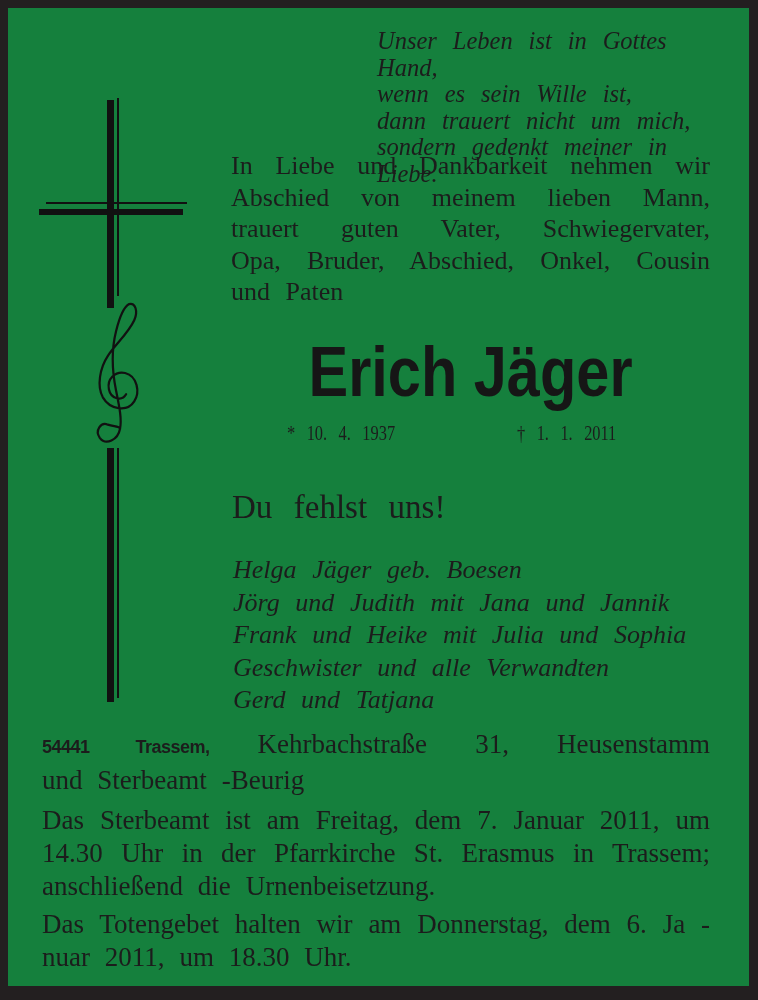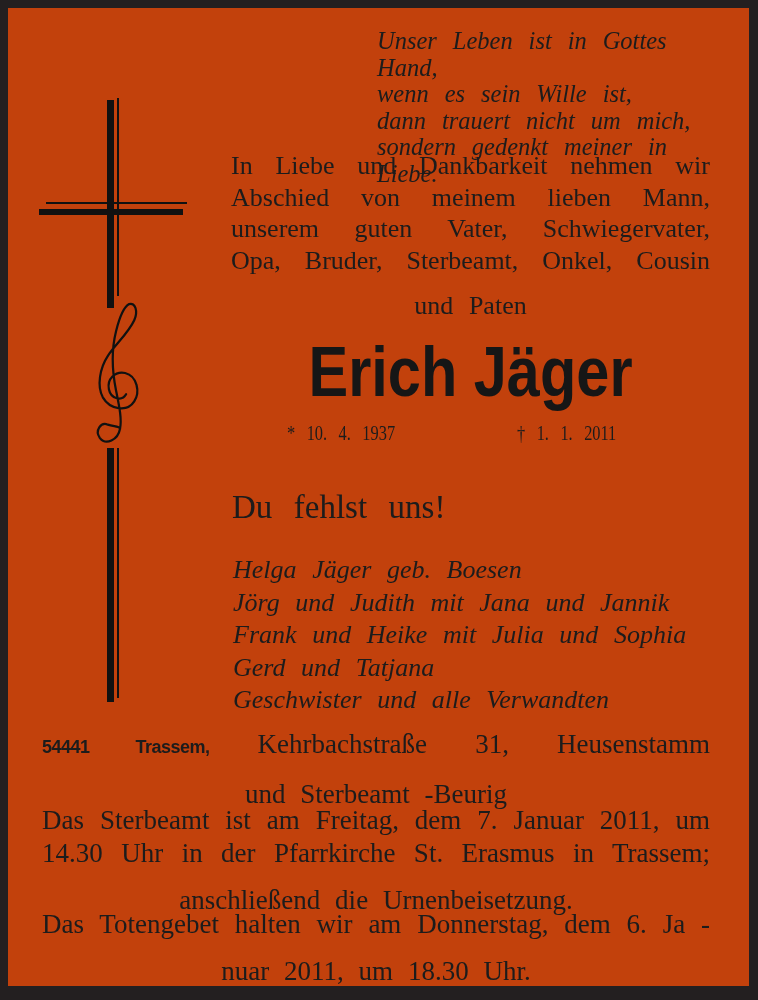--- a/index.html
+++ b/index.html
@@ -1,18 +1,18 @@
 <!DOCTYPE html>
 <html lang="de"><head>
 <meta charset="utf-8">
 <title>Erich Jäger</title>
 <style>
   html,body{margin:0;padding:0;background:#ffffff;}
   .page{
-    position:relative;width:758px;height:1000px;background:#c2410c;
+    position:relative;width:758px;height:1000px;background:#15803d;
     overflow:hidden;color:#1c1c1c;
     font-family:"Liberation Serif","DejaVu Serif",serif;
   }
   
   .frame{position:absolute;background:#231f20;}
   .frame-top{left:0;top:0;width:758px;height:8px;}
   .frame-bottom{left:0;top:986px;width:758px;height:14px;}
   .frame-left{left:0;top:0;width:8px;height:1000px;}
   .frame-right{left:749px;top:0;width:9px;height:1000px;}
 
@@ -23,21 +23,21 @@
   .cross-v-thick-2{left:107px;top:448px;width:7px;height:254px;}
   .cross-v-thin-2{left:117px;top:448px;width:2px;height:250px;}
   .cross-h-thin{left:46px;top:202px;width:141px;height:2px;}
   .cross-h-thick{left:39px;top:209px;width:144px;height:6px;}
 
   .clef{position:absolute;left:90px;top:297px;width:54px;height:152px;}
 
   .block{position:absolute;}
   .serif-lines{word-spacing:0.35em;line-height:31.5px;font-size:26px;}
   .jline{text-align:justify;text-align-last:justify;text-justify:inter-word;}
-  .plainline{text-align:center;margin-top:14px;}
+  .plainline{text-align:left;}
 
   .epigraph{
     left:377px;top:28px;width:345px;
     font-style:italic;font-size:24.5px;line-height:26.5px;word-spacing:0.4em;
   }
   .intro{left:231px;top:150px;width:479px;}
   .deceased-name{
     left:231px;top:336px;width:479px;
     font-family:"Liberation Sans","DejaVu Sans",sans-serif;
     font-weight:bold;font-size:70px;line-height:72px;text-align:center;
@@ -102,40 +102,40 @@
   <div class="block epigraph">
     <div>Unser Leben ist in Gottes Hand,</div>
     <div>wenn es sein Wille ist,</div>
     <div>dann trauert nicht um mich,</div>
     <div>sondern gedenkt meiner in Liebe.</div>
   </div>
 
   <div class="block intro serif-lines">
     <div class="jline">In Liebe und Dankbarkeit nehmen wir</div>
     <div class="jline">Abschied von meinem lieben Mann,</div>
-    <div class="jline">unserem guten Vater, Schwiegervater,</div>
-    <div class="jline">Opa, Bruder, Sterbeamt, Onkel, Cousin</div>
+    <div class="jline">trauert guten Vater, Schwiegervater,</div>
+    <div class="jline">Opa, Bruder, Abschied, Onkel, Cousin</div>
     <div class="plainline">und Paten</div>
   </div>
 
   <div class="block deceased-name">Erich Jäger</div>
 
   <div class="block dates">
     <span class="date-span date-birth">* 10. 4. 1937</span>
     <span class="date-span date-death">† 1. 1. 2011</span>
   </div>
 
   <div class="block farewell">Du fehlst uns!</div>
 
   <div class="block mourners serif-lines">
     <div>Helga Jäger geb. Boesen</div>
     <div>Jörg und Judith mit Jana und Jannik</div>
     <div>Frank und Heike mit Julia und Sophia</div>
+    <div>Geschwister und alle Verwandten</div>
     <div>Gerd und Tatjana</div>
-    <div>Geschwister und alle Verwandten</div>
   </div>
 
   <div class="block bottom-par address">
     <div class="jline">
       <span class="bold-sans">54441 Trassem,</span>
       <span>Kehrbachstraße 31, Heusenstamm</span>
     </div>
     <div class="plainline">und Sterbeamt -Beurig</div>
   </div>
 

